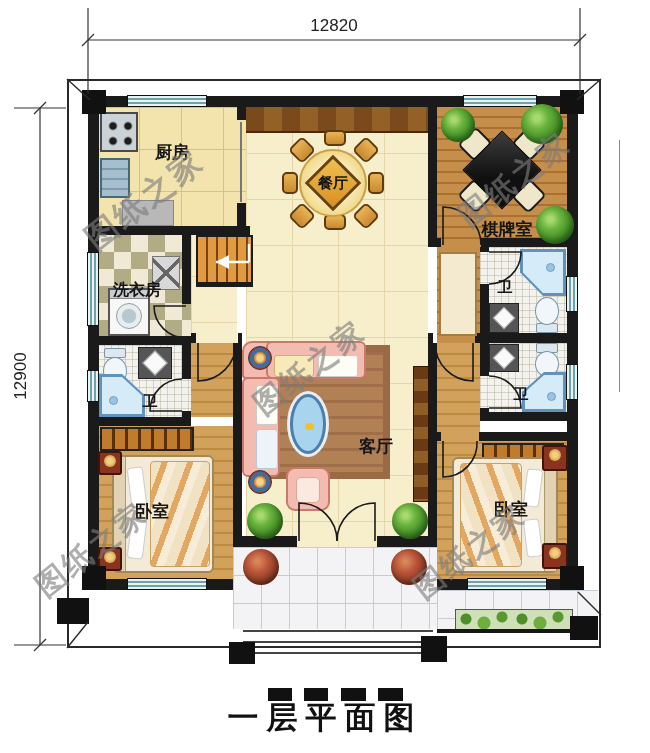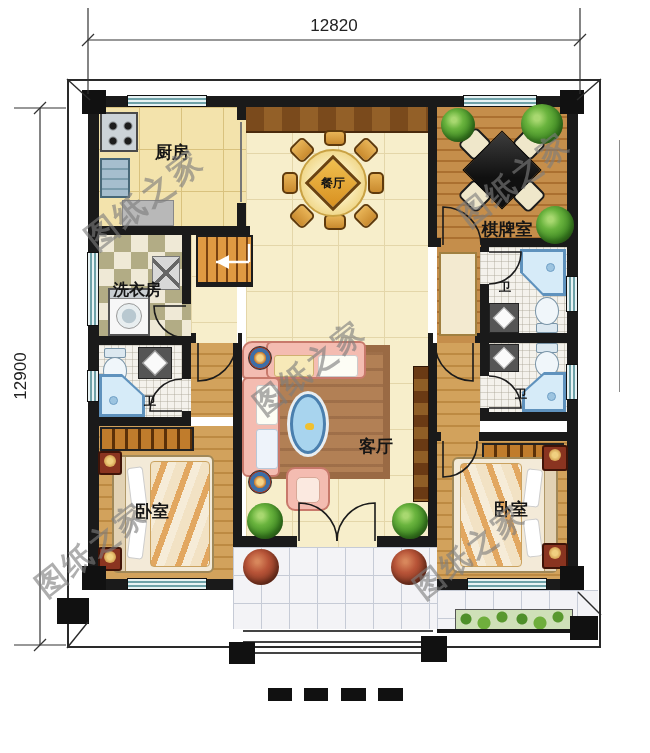--- a/index.html
+++ b/index.html
@@ -18,21 +18,21 @@
   .checker{position:absolute;background:repeating-conic-gradient(#b2ac85 0 25%,#efe9d6 0 50%);background-size:34px 34px}
   .mosaic{position:absolute;background-color:#f4f2ec;background-image:linear-gradient(rgba(175,170,155,.45) 1px,transparent 1px),linear-gradient(90deg,rgba(175,170,155,.45) 1px,transparent 1px);background-size:7px 7px}
   .porchTile{position:absolute;background-color:#f3f3f6;background-image:linear-gradient(#c6cbd6 1px,transparent 1px),linear-gradient(90deg,#c6cbd6 1px,transparent 1px);background-size:28px 28px}
   .plant{position:absolute;border-radius:50%;background:radial-gradient(circle at 38% 35%,#a8d870 8%,#6ab43e 30%,#3d8822 65%,#2c6616 100%);box-shadow:inset -2px -3px 6px rgba(0,0,0,.35);z-index:30}
   .shrubRed{position:absolute;border-radius:50%;background:radial-gradient(circle at 40% 35%,#d8875c 5%,#b85438 35%,#8a3a24 70%,#5f2d18 100%),radial-gradient(circle at 70% 65%,#5d9132 12%,transparent 14%);box-shadow:inset -2px -3px 6px rgba(0,0,0,.4);z-index:30}
   .dchair{position:absolute;background:linear-gradient(#e8b457,#c98a2e);border:2px solid #5f3a0c;border-radius:5px;z-index:26}
   .mchair{position:absolute;background:#efe7ca;border:2px solid #1c1c1c;border-radius:5px;z-index:26}
   .nstand{position:absolute;background:#8a3420;border:2px solid #401408;border-radius:3px;z-index:27}
   .nstand i{display:block;margin:2px auto 0;width:12px;height:12px;border-radius:50%;background:radial-gradient(#f0d080 30%,#c08030)}
   .colm{position:absolute;background:#111;z-index:34}
-  .lblS{font-size:12px}
+  .lblS{font-size:15px}
 </style>
 </head>
 <body>
 
 <div id="plan">
 
   <div class="abs" style="left:67px;top:79px;width:534px;height:569px;border:2px solid #2a2a2a;background:#fff"></div>
   <div class="abs" style="left:619px;top:140px;width:1px;height:252px;background:#8a8a8a"></div>
 
   <div class="tileKit" style="left:97px;top:107px;width:149px;height:119px"></div>
@@ -283,13 +283,14 @@
   <div class="lbl" style="left:376px;top:446px">客厅</div>
   <div class="lbl" style="left:152px;top:511px">卧室</div>
   <div class="lbl" style="left:511px;top:509px">卧室</div>
 
   <div class="wm" style="left:145px;top:200px;font-size:32px">图纸之家</div>
   <div class="wm" style="left:515px;top:180px">图纸之家</div>
   <div class="wm" style="left:310px;top:368px">图纸之家</div>
   <div class="wm" style="left:92px;top:550px">图纸之家</div>
   <div class="wm" style="left:470px;top:552px">图纸之家</div>
 
+  <div class="abs" style="left:50%;top:697px;transform:translateX(-50%);font-size:31px;font-weight:600;letter-spacing:8px;color:#111;z-index:50">一层平面图</div>
 </div>
 
 </body></html>

